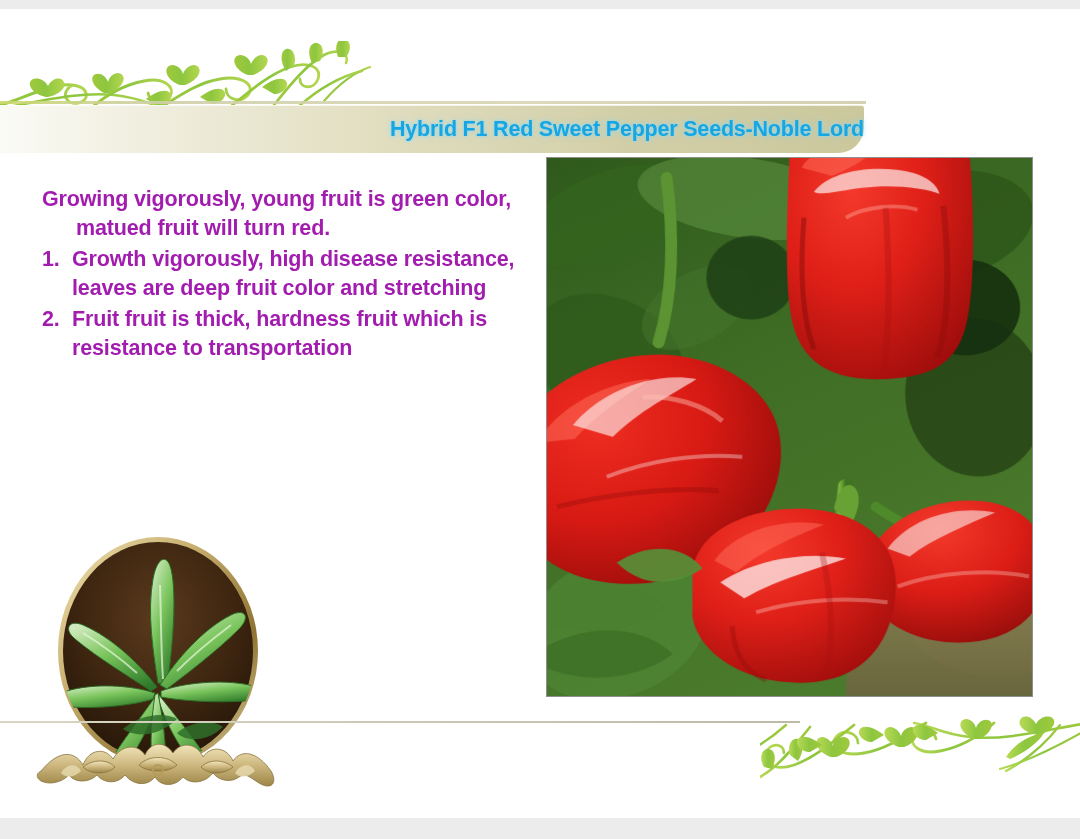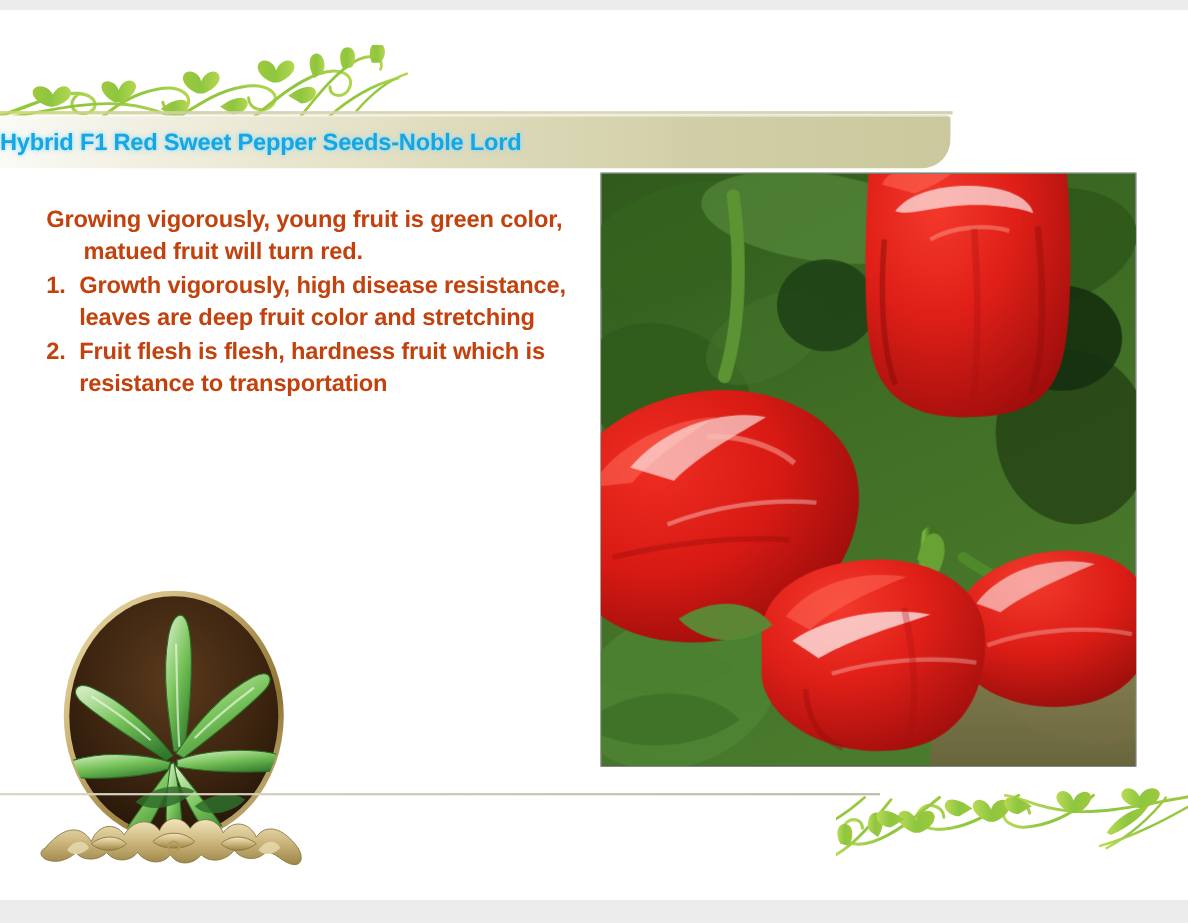--- a/index.html
+++ b/index.html
@@ -90,36 +90,36 @@
     border-top-right-radius: 3px;
     box-shadow: 0 1px 0 rgba(255,255,255,.7) inset;
   }
   .title-text {
     position: absolute;
     left: 0;
     top: 96px;
     width: 864px;
     height: 36px;
     line-height: 48px;
-    text-align: left;
+    text-align: right;
     font-size: 21.5px;
     font-weight: bold;
     letter-spacing: -0.2px;
     color: #17a6e2;
     text-shadow: 0 0 3px rgba(120,215,255,.85), 0 0 6px rgba(150,225,255,.55);
     white-space: nowrap;
   }
 
   
   .body-copy {
     position: absolute;
     left: 42px;
     top: 176px;
     width: 500px;
-    color: #c2410c;
+    color: #a21caf;
     font-size: 21.5px;
     font-weight: bold;
     line-height: 29px;
     letter-spacing: -0.15px;
   }
   .para {
     margin: 0 0 2px 0;
     text-indent: 0;
     padding-left: 30px;
   }
@@ -203,21 +203,21 @@
     </div>
 
     <div class="rule-top"></div>
 
     <div class="title-band"></div>
     <div class="title-text">Hybrid F1 Red Sweet Pepper Seeds-Noble Lord</div>
 
     <div class="body-copy">
       <p class="para lead">Growing vigorously, young fruit is green color, matued fruit will turn red.</p>
       <p class="para"><span class="hang">1.</span><span>Growth vigorously, high disease resistance, leaves are deep fruit color and stretching</span></p>
-      <p class="para"><span class="hang">2.</span><span>Fruit flesh is flesh, hardness fruit which is resistance to transportation</span></p>
+      <p class="para"><span class="hang">2.</span><span>Fruit fruit is thick, hardness fruit which is resistance to transportation</span></p>
     </div>
 
     <div class="photo-frame">
       <svg viewBox="0 0 487 540" xmlns="http://www.w3.org/2000/svg" preserveAspectRatio="none">
         <defs>
           <linearGradient id="leafbg" x1="0" y1="0" x2="0.4" y2="1">
             <stop offset="0" stop-color="#2f5a1c"></stop>
             <stop offset="0.45" stop-color="#3e6c24"></stop>
             <stop offset="1" stop-color="#4a7a2c"></stop>
           </linearGradient>

